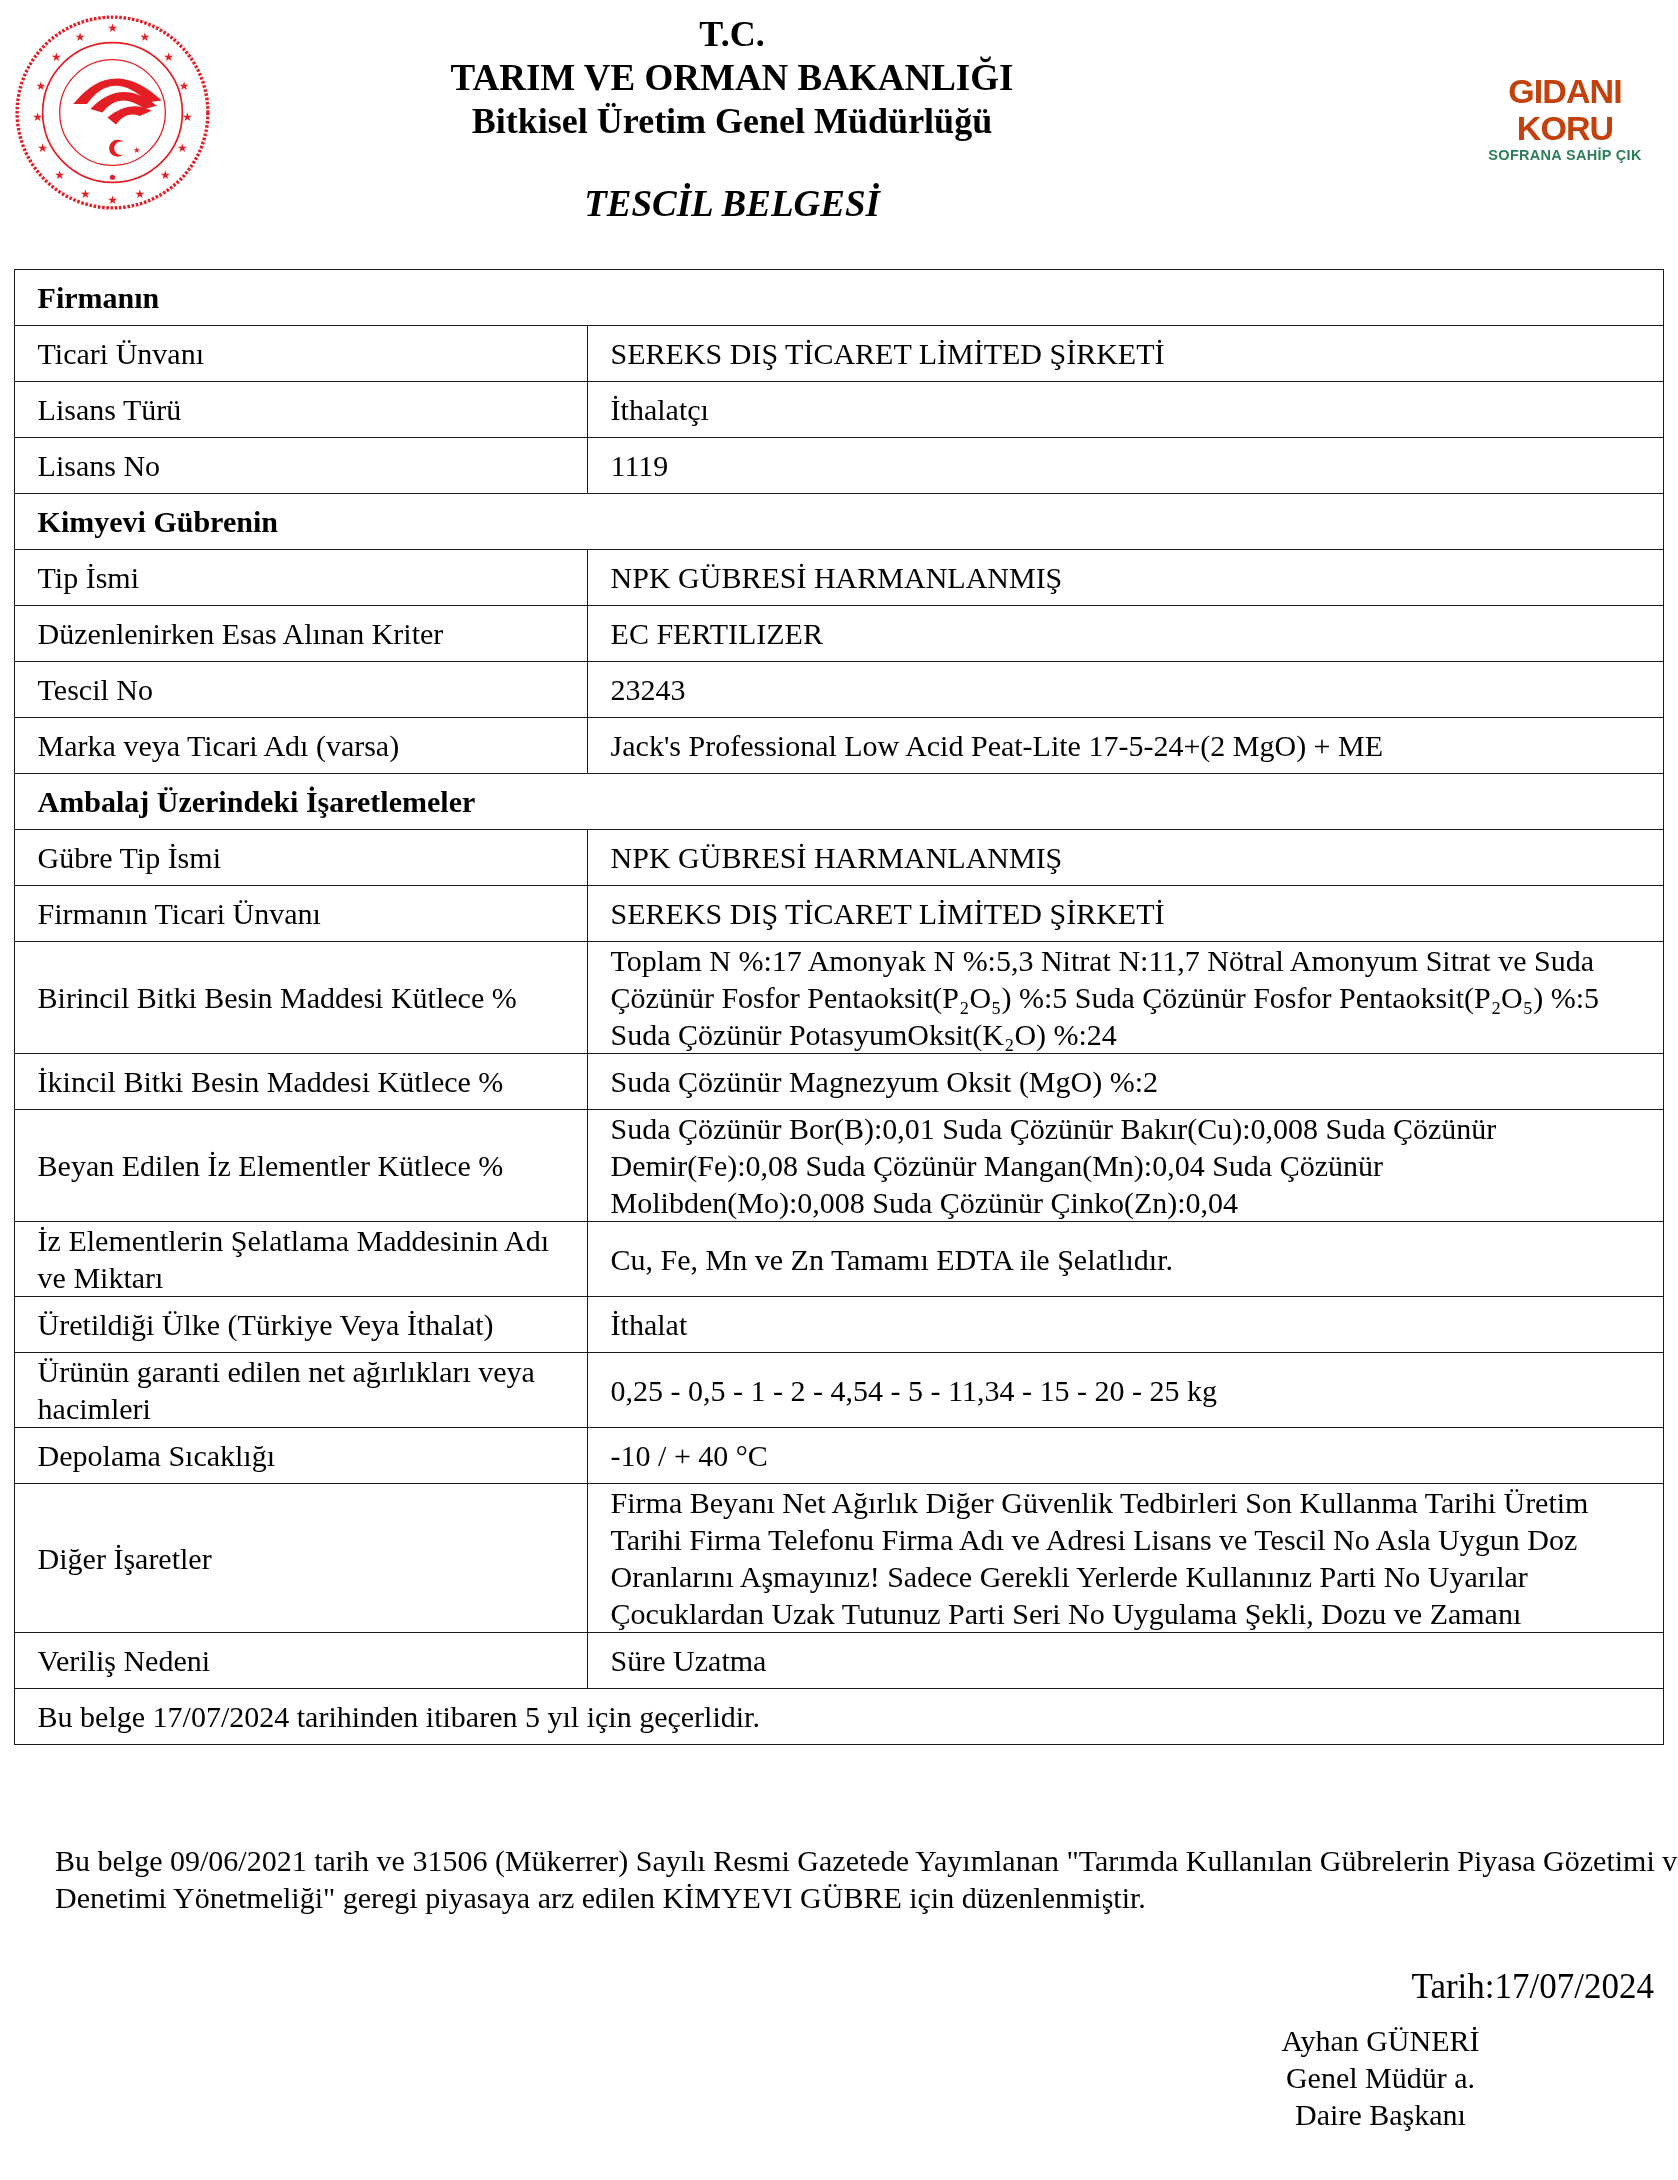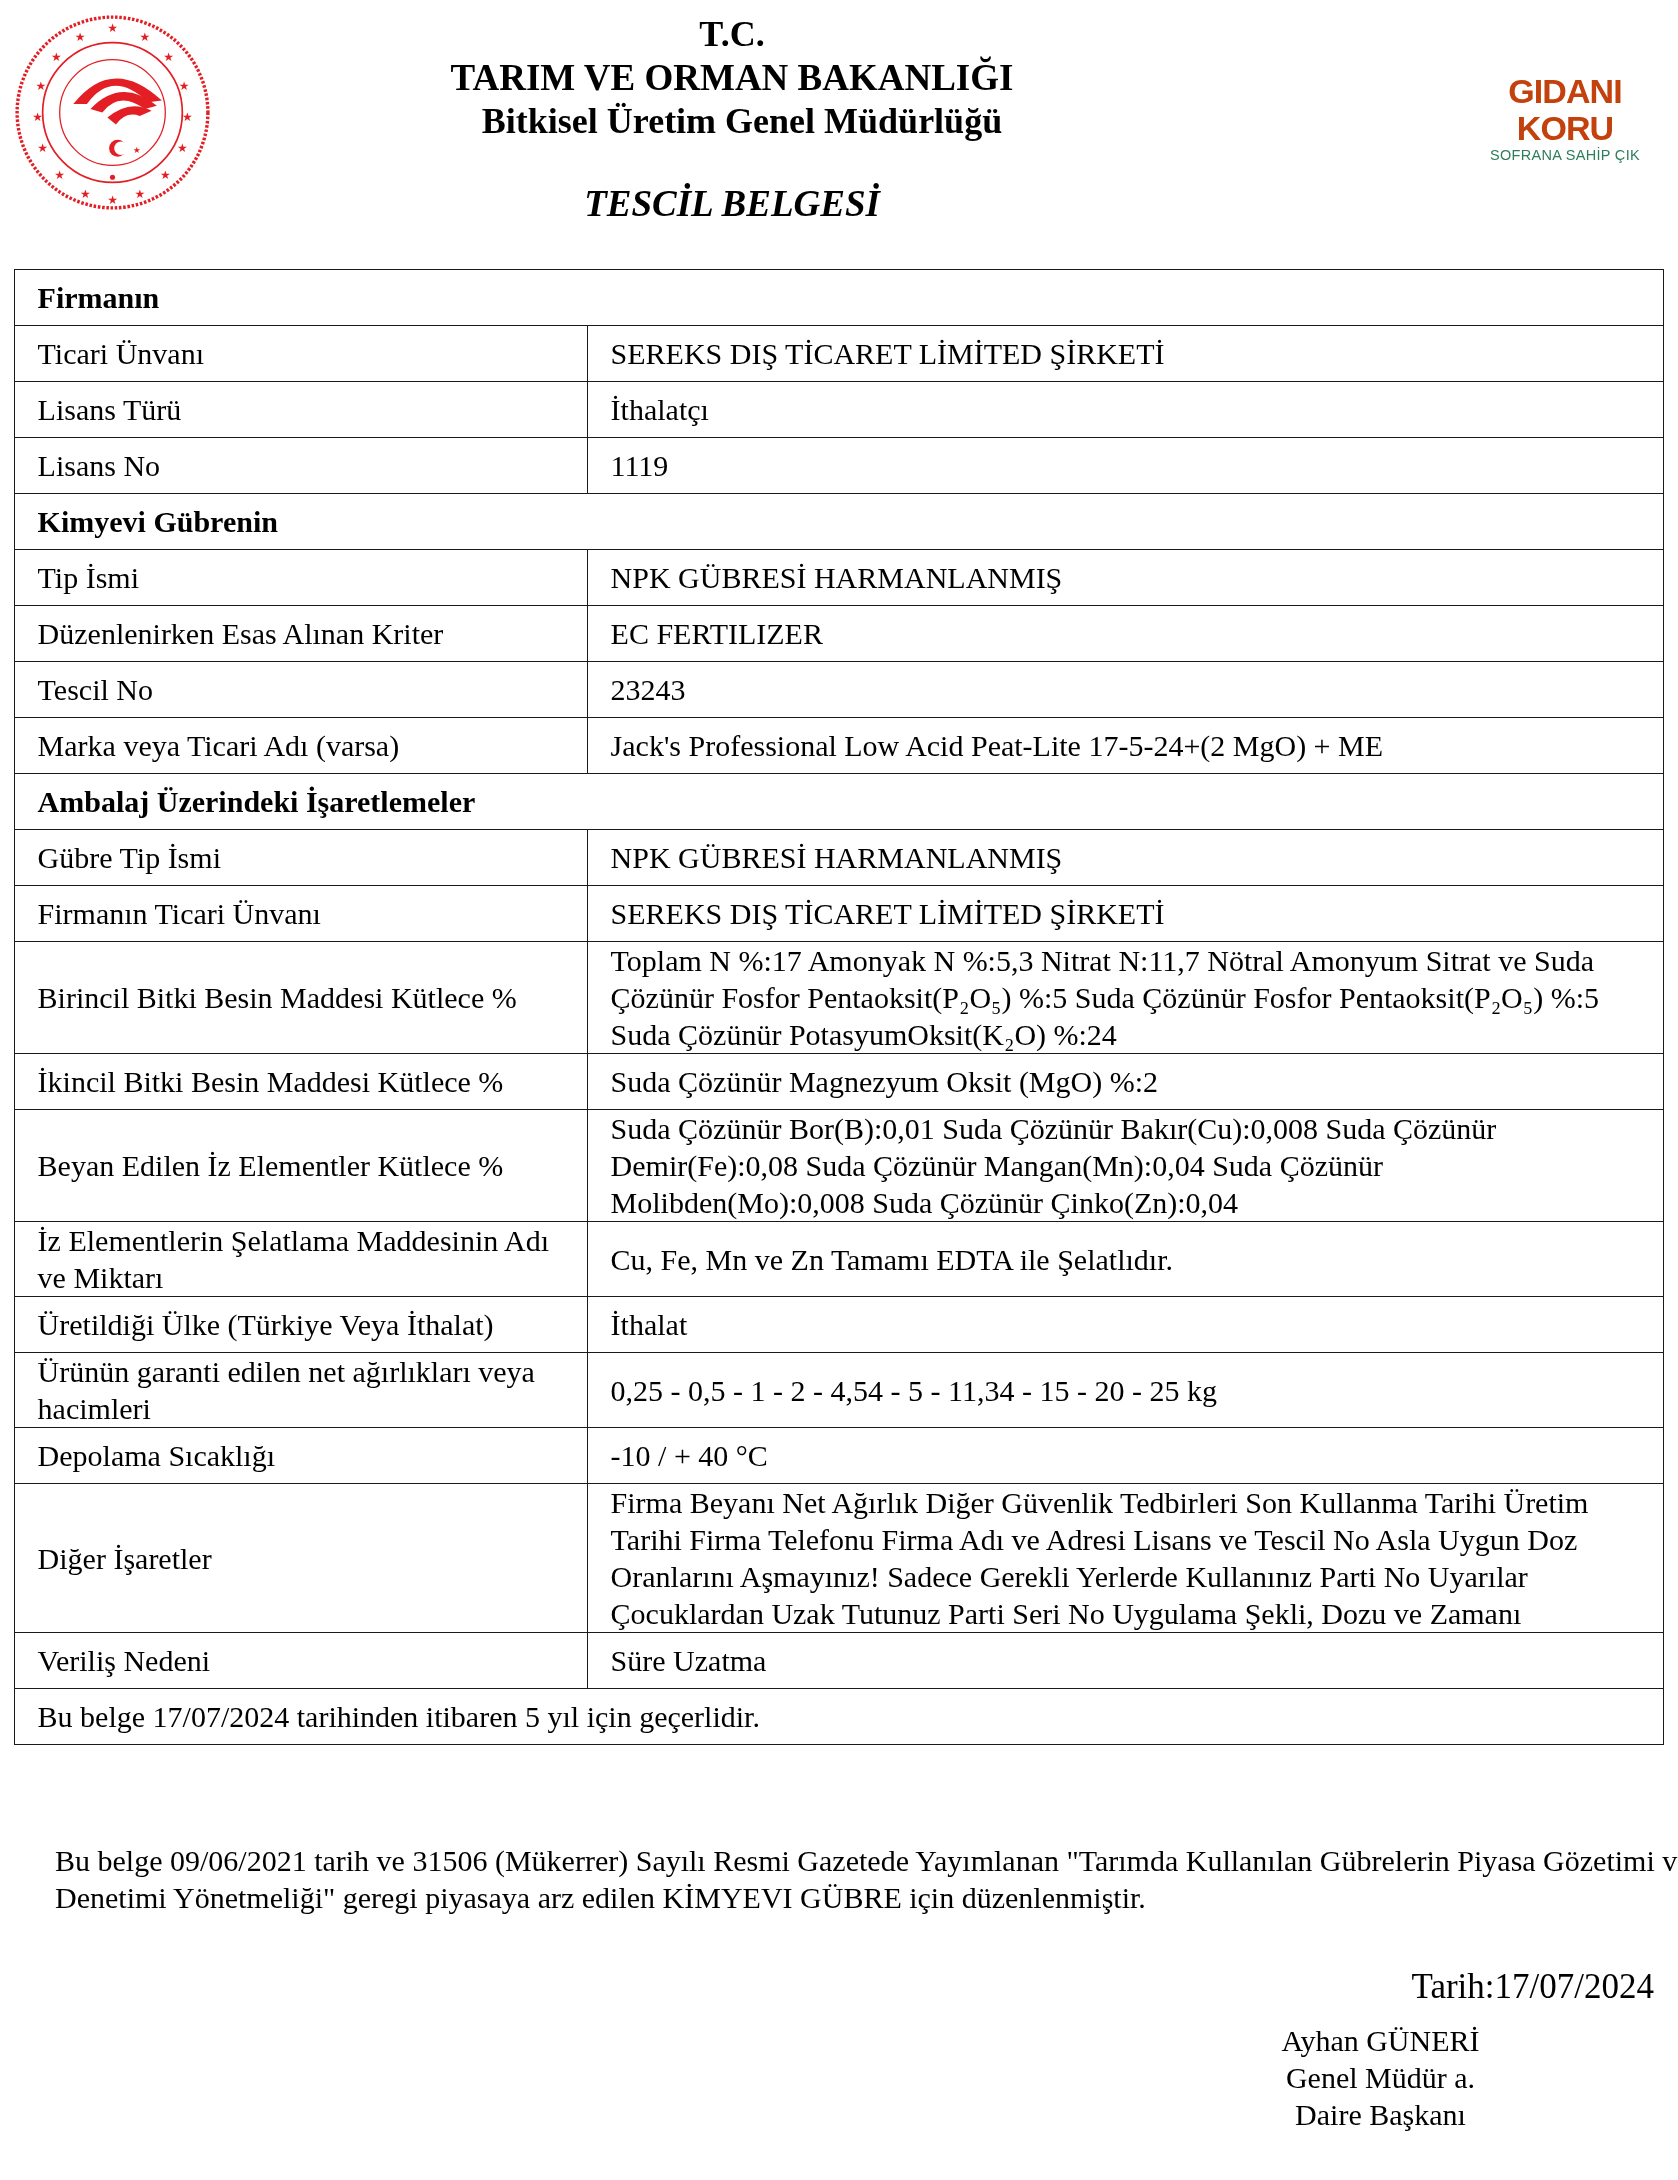--- a/index.html
+++ b/index.html
@@ -1,24 +1,24 @@
 <!DOCTYPE html>
 <html style="font-size:13.6px"><head>
 <meta charset="utf-8">
 <style>
   html, body { margin:0; padding:0; background:#fff; }
   body { width:1678px; height:2181px; position:relative; overflow:hidden; font-family:"Liberation Serif", serif; color:#000; }
   .logo-left { position:absolute; left:12px; top:12px; width:201px; height:201px; }
   .logo-right { position:absolute; left:1463px; top:73px; width:204px; text-align:center; font-family:"Liberation Sans", sans-serif; }
   .brand-main { color:#c2410c; font-weight:bold; font-size:34px; letter-spacing:-0.9px; line-height:37px; }
-  .brand-sub { color:#2e7d5b; font-weight:normal; font-size:14.5px; line-height:17px; letter-spacing:0.3px; }
+  .brand-sub { color:#2e7d5b; font-weight:bold; font-size:14.5px; line-height:17px; letter-spacing:0.3px; }
   .hdr { position:absolute; left:0; width:1464px; text-align:center; font-weight:bold; }
   .h-tc { top:13.6px; font-size:36px; line-height:41px; }
   .h-min { top:56px; font-size:37px; line-height:43px; }
-  .h-dir { top:101px; font-size:36px; line-height:41px;padding-left:10px; }
+  .h-dir { top:101px; font-size:36px; line-height:41px; }
   .h-title { top:182px; font-size:37px; line-height:44px;font-style:italic; }
   table.doc { position:absolute; left:13.6px; top:269px; width:1650px; border-collapse:collapse; table-layout:fixed; }
   table.doc td { border:1.7px solid #1a1a1a; font-size:30px; line-height:37px; padding:0 23px; vertical-align:middle; }
   table.doc tr { height:56px; }
   td.section { font-weight:bold; }
   tr.tall3 { height:130px; }
   tr.tall2 { height:92px; }
   tr.tall4 { height:168px; }
   .note { position:absolute; left:19px; top:1842px; width:1644px; font-size:30px; line-height:37px;margin-left:36px; }
   .date { position:absolute; right:24px; top:1928px; font-size:35px; line-height:37px;margin-top:40px; }

